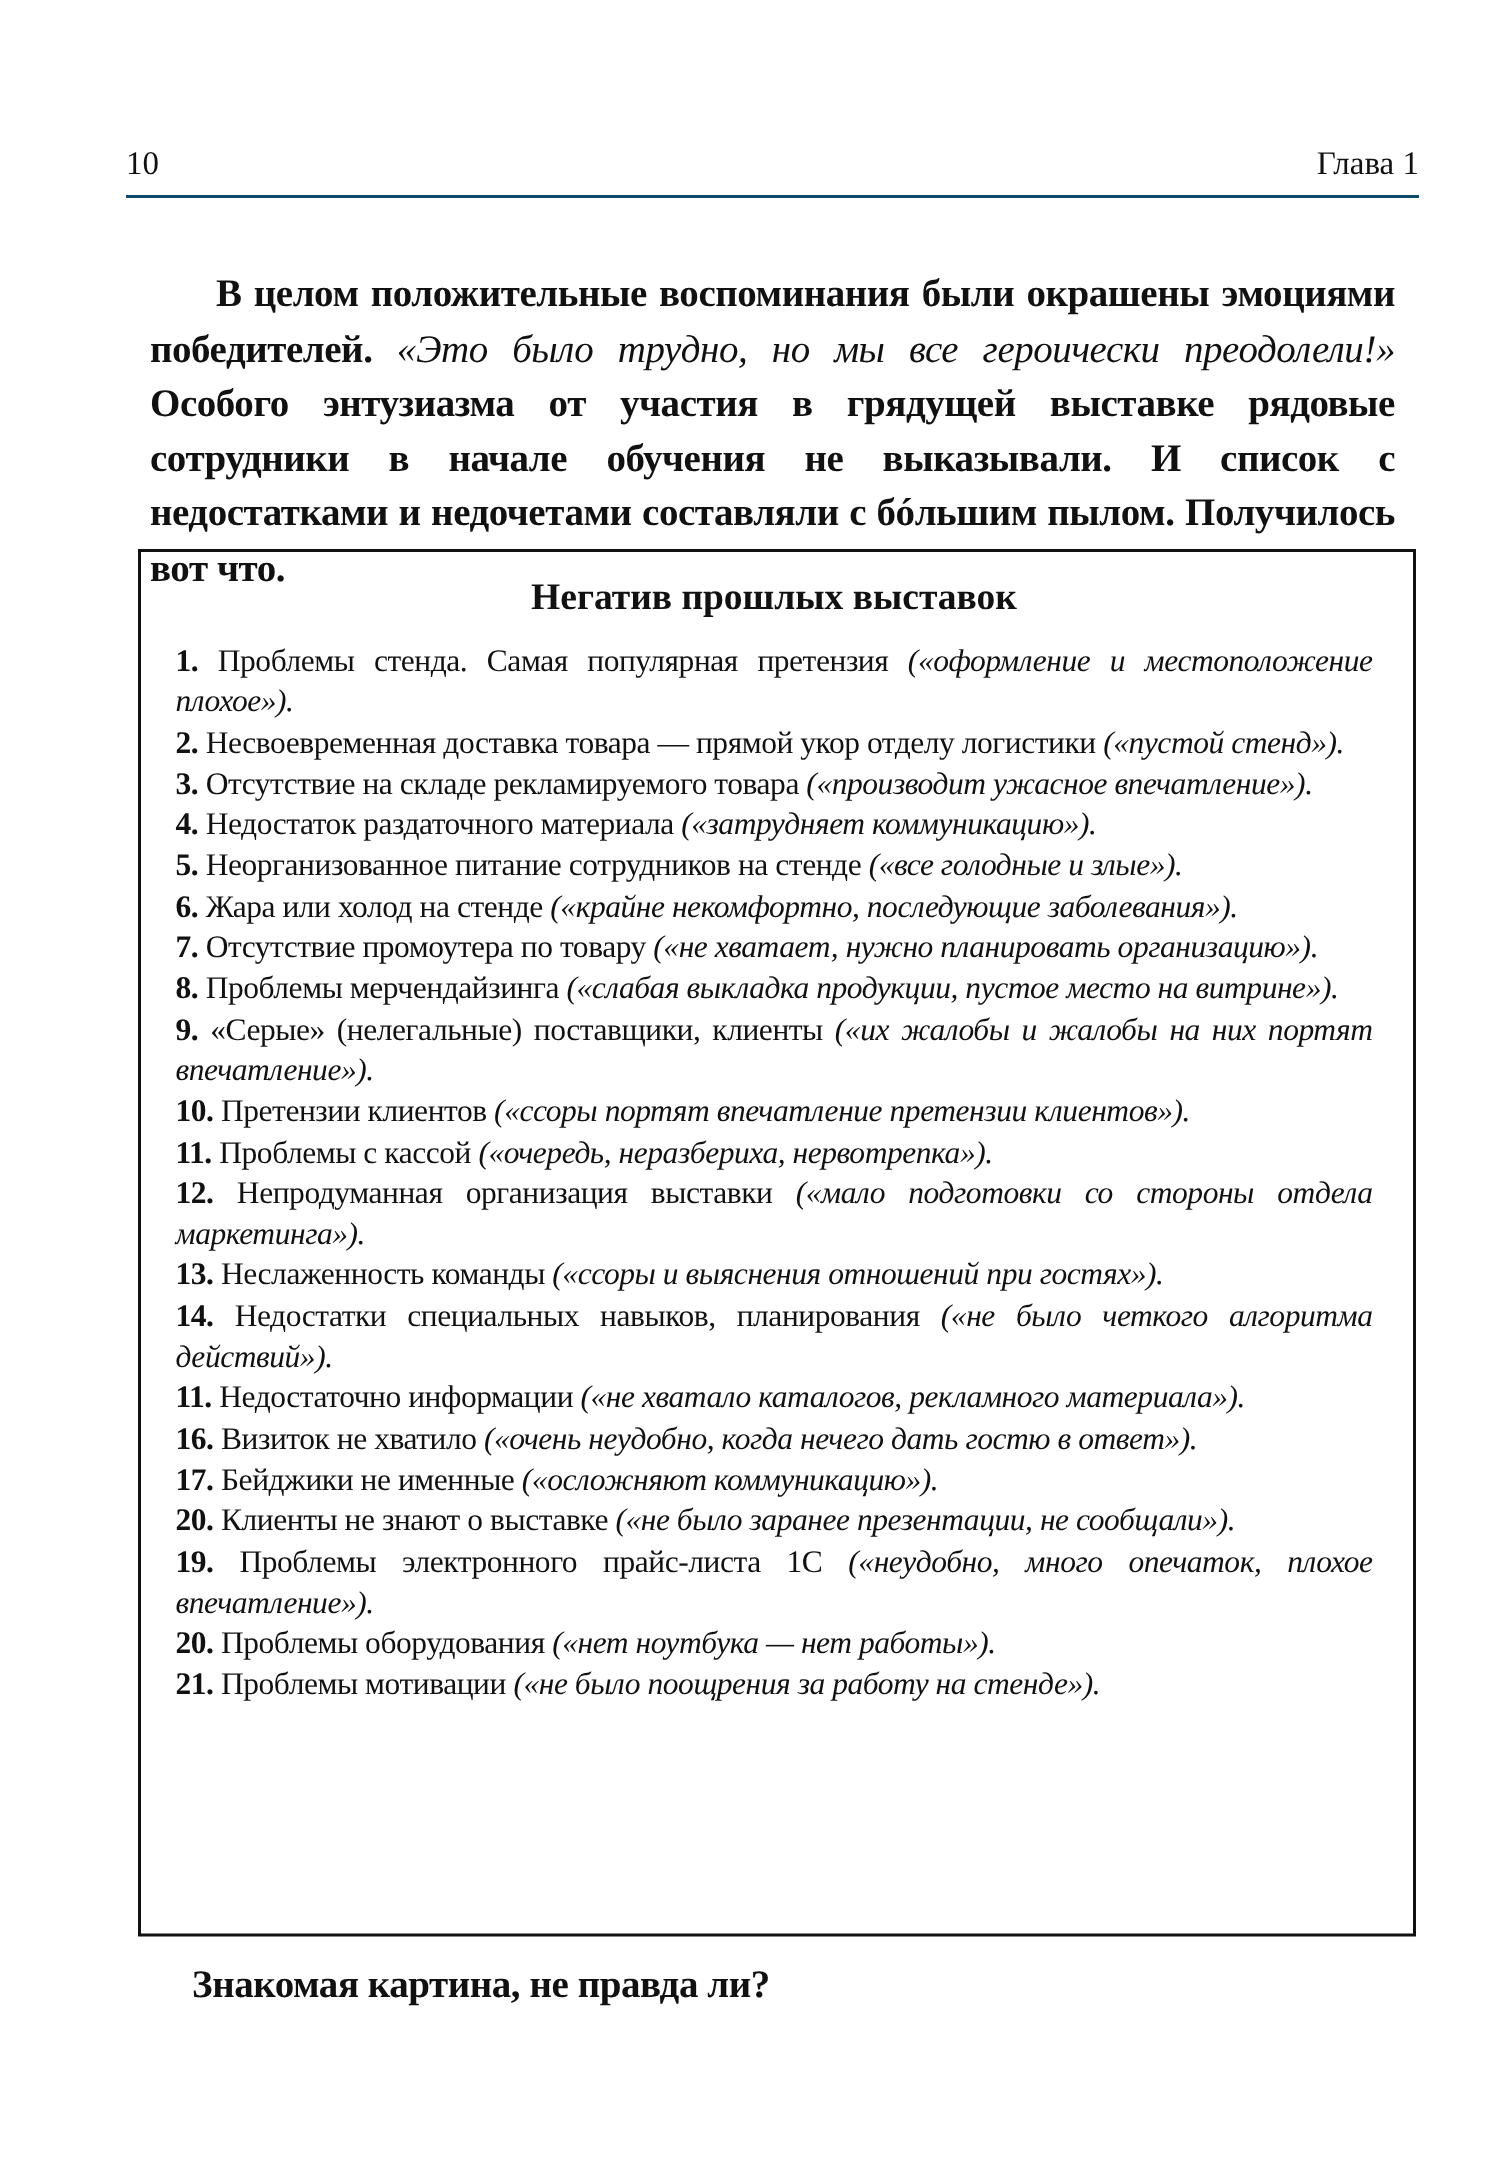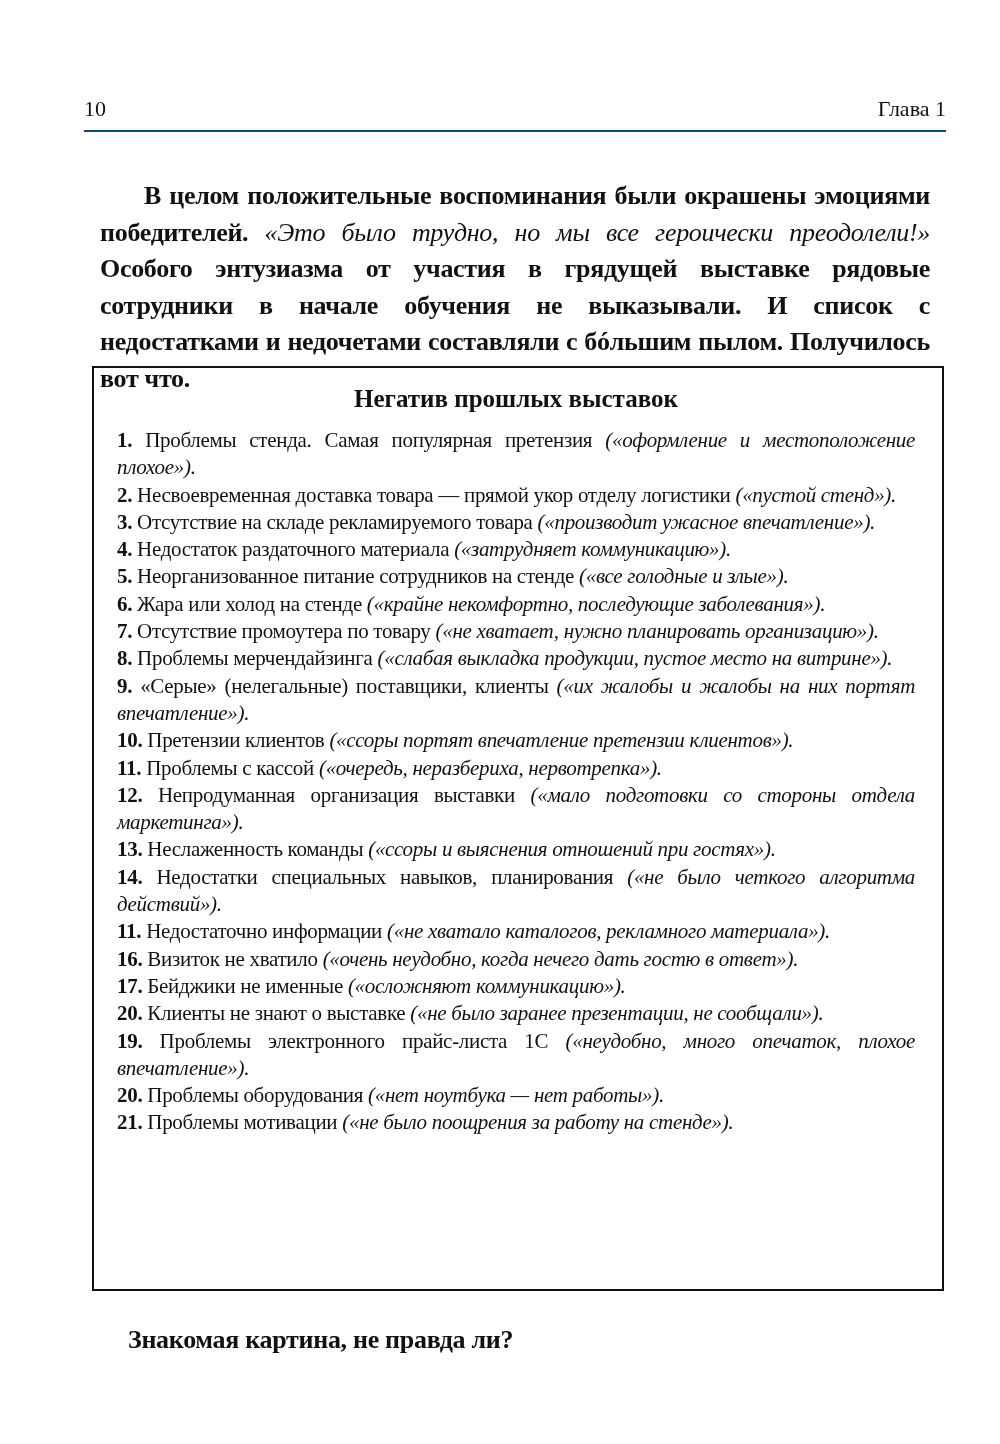--- a/index.html
+++ b/index.html
@@ -32,21 +32,20 @@
     .items { margin: 11px; padding: 0; list-style: none; }
     .item {
       font-size: 21px; line-height: 27.3px; text-align: justify; margin: 0;
       letter-spacing: -0.3px;
     }
     .item .num { font-weight: bold; }
     .item .quote { font-style: italic; }
     .outro {
       position: absolute; left: 128px; top: 1308px; font-size: 26px; font-weight: bold;
       letter-spacing: -0.3px;
-      margin-top: 17px;
     }
   </style>
 </head>
 <body>
 
 <div class="header">
   <span class="page-num">10</span>
   <span class="chapter">Глава 1</span>
 </div>
 

